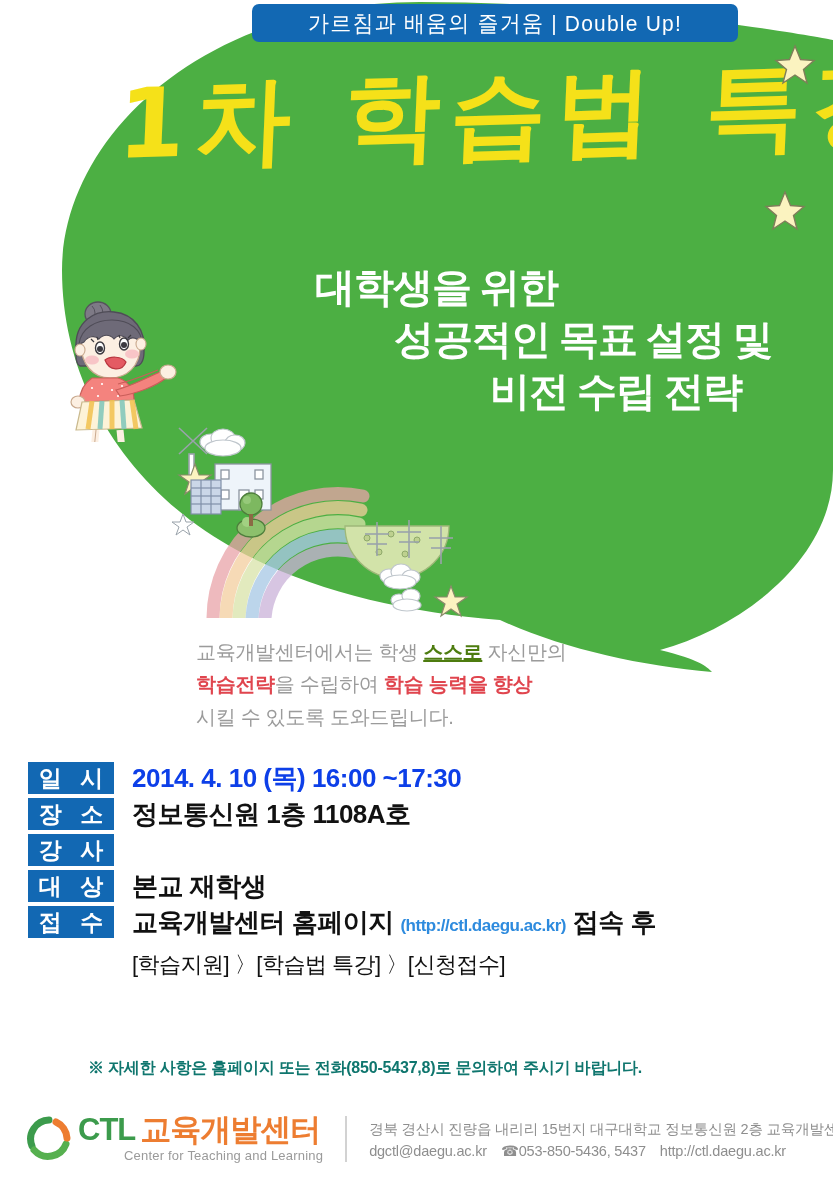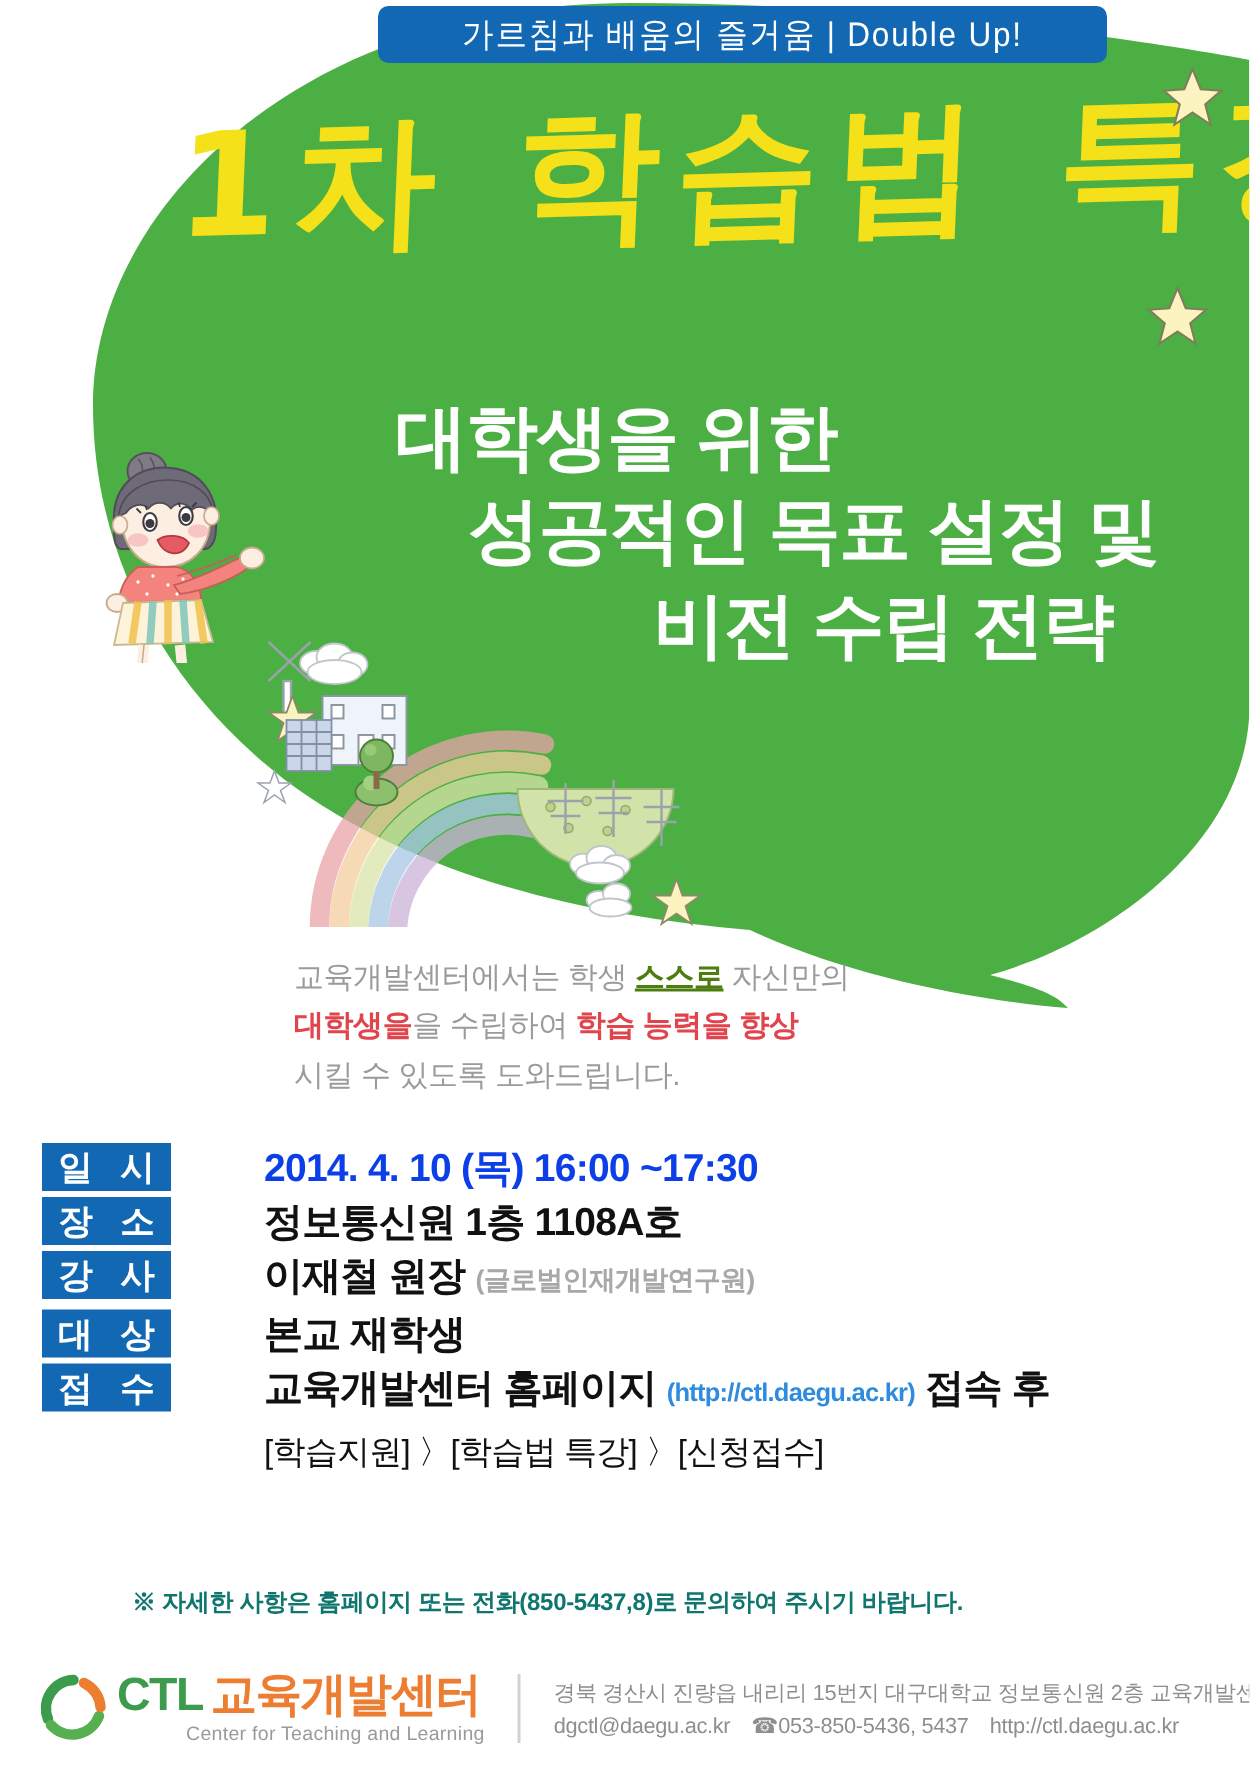--- a/index.html
+++ b/index.html
@@ -71,24 +71,24 @@
   
   .subtitle {
     position: absolute;
     left: 120px;
     top: 262px;
     width: 660px;
     z-index: 6;
     text-align: right;
     color: #ffffff;
     font-weight: bold;
-    font-size: 48px;
+    font-size: 40px;
     line-height: 1.30;
     letter-spacing: -1px;
-    font-family: Liberation Sans, sans-serif;
+    font-family: Liberation Serif, serif;
   }
   .subtitle .ln { display: block; white-space: nowrap; }
   .subtitle .ln1 { padding-right: 222px; }
   .subtitle .ln2 { padding-right: 8px; }
   .subtitle .ln3 { padding-right: 38px; }
 
   
   .star { position: absolute; z-index: 6; }
 
   
@@ -118,21 +118,20 @@
     position: absolute;
     left: 28px;
     top: 762px;
     width: 780px;
     z-index: 7;
   }
   .info-row {
     display: flex;
     align-items: flex-start;
     margin-bottom: 4px;
-    gap: 44px;
   }
   .info-label {
     flex: 0 0 auto;
     width: 86px;
     height: 32px;
     background: #1268B3;
     color: #ffffff;
     font-size: 23px;
     font-weight: bold;
     letter-spacing: 6px;
@@ -433,39 +432,38 @@
         <ellipse cx="256" cy="178" rx="9" ry="7"></ellipse>
         <ellipse cx="252" cy="187" rx="14" ry="6"></ellipse>
       </g>
 
       <polygon points="296,168 300,179 312,179 302,186 306,198 296,191 286,198 290,186 280,179 292,179" fill="#FBF3C0" stroke="#8A8A6B" stroke-width="1.2"></polygon>
     </svg>
   </div>
 
   <div class="desc">
     <span class="ln"><span>교육개발센터에서는 학생 </span><span class="hl-u">스스로</span><span> 자신만의</span></span>
-    <span class="ln"><span class="hl">대학생을</span><span>을 수립하여 </span><span class="hl">학습 능력을 향상</span></span>
+    <span class="ln"><span class="hl">학습전략</span><span>을 수립하여 </span><span class="hl">학습 능력을 향상</span></span>
     <span class="ln">시킬 수 있도록 도와드립니다.</span>
   </div>
 
   <div class="info">
 
     <div class="info-row">
       <div class="info-label">일 시</div>
       <div class="info-value blue">2014. 4. 10 (목) 16:00 ~17:30</div>
     </div>
 
     <div class="info-row">
       <div class="info-label">장 소</div>
       <div class="info-value">정보통신원 1층 1108A호</div>
     </div>
 
     <div class="info-row">
       <div class="info-label">강 사</div>
-      <div class="info-value"><span>이재철 원장</span> <span class="sub">(글로벌인재개발연구원)</span></div>
     </div>
 
     <div class="info-row">
       <div class="info-label">대 상</div>
       <div class="info-value">본교 재학생</div>
     </div>
 
 
     <div class="info-row">
       <div class="info-label">접 수</div>

